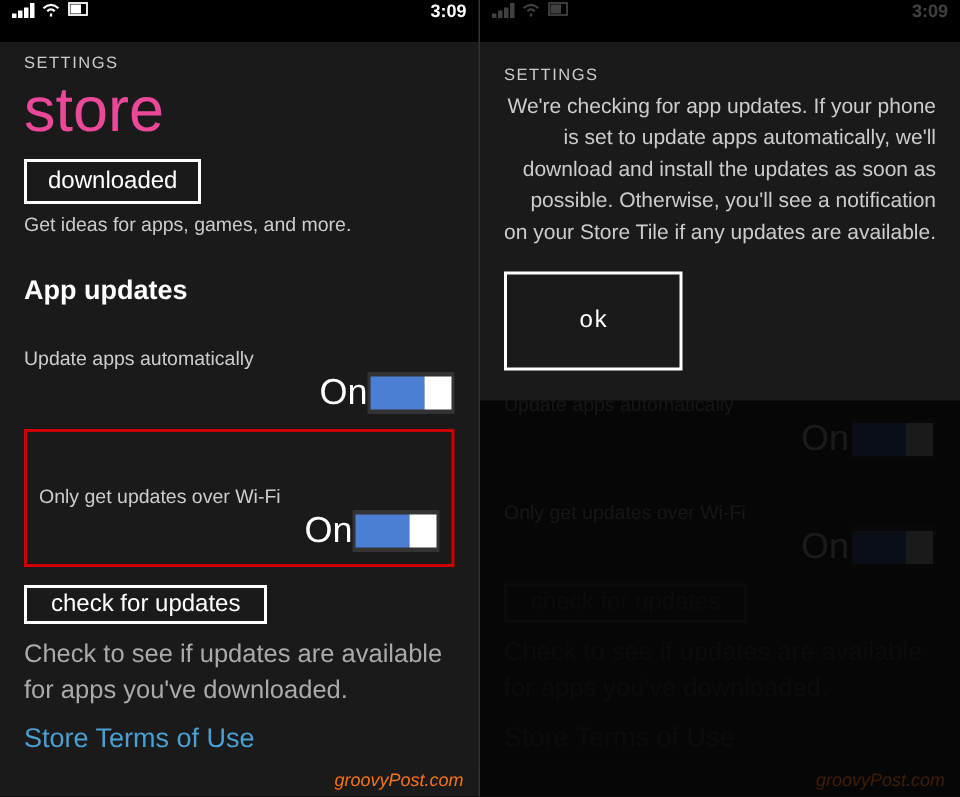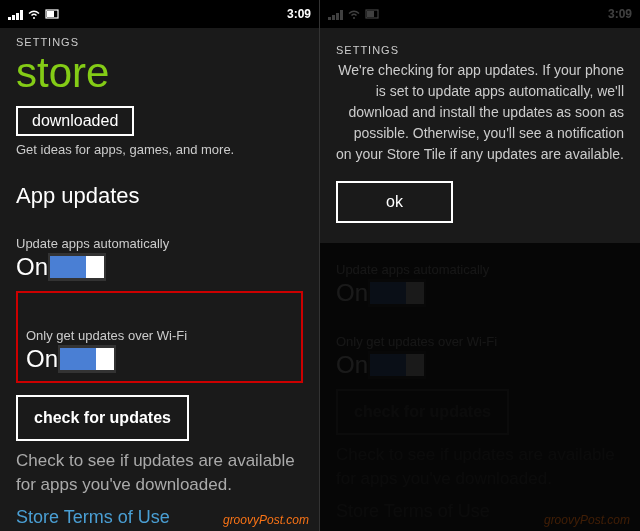--- a/index.html
+++ b/index.html
@@ -22,21 +22,21 @@
       border-right: 1px solid #333;
     }
     .panel.right {
       border-right: none;
       border-left: none;
     }
     .status-bar {
       height: 28px;
       background: #000;
       display: flex;
-      align-items: center;
+      align-items: flex-start;
       justify-content: space-between;
       padding: 0 8px;
       font-size: 11px;
     }
     .status-left {
       display: flex;
       align-items: center;
       gap: 4px;
     }
     .status-time {
@@ -50,57 +50,57 @@
     .settings-label {
       font-size: 11px;
       color: #ccc;
       letter-spacing: 1px;
       text-transform: uppercase;
       margin-bottom: 2px;
     }
     .page-title {
       font-size: 42px;
       font-weight: 300;
-      color: #84cc16;
+      color: #ec4899;
       line-height: 1.1;
       margin-bottom: 10px;
     }
     .suggestions-btn {
       border: 2px solid #fff;
       background: transparent;
       color: #fff;
       padding: 4px 14px;
       font-size: 16px;
       cursor: pointer;
       margin-bottom: 6px;
     }
     .get-ideas-text {
       font-size: 13px;
       color: #ccc;
       margin-bottom: 26px;
     }
     .section-title {
-      font-size: 22px;
-      font-weight: 400;
+      font-size: 18px;
+      font-weight: 700;
       color: #fff;
       margin-bottom: 10px;
     }
     .toggle-row {
       margin-bottom: 10px;
     }
     .toggle-label {
       font-size: 13px;
       color: #ccc;
       margin-bottom: 2px;
       margin-top: 27px;
     }
     .toggle-value-row {
       display: flex;
       align-items: center;
-      justify-content: flex-start;
+      justify-content: flex-end;
     }
     .toggle-value {
       font-size: 24px;
       font-weight: 300;
     }
     .toggle-switch {
       width: 58px;
       height: 28px;
       background: #333;
       position: relative;
@@ -122,26 +122,25 @@
     }
     .wifi-section {
       border: 2px solid #c00;
       padding: 8px;
       margin-bottom: 12px;
     }
     .check-updates-btn {
       border: 2px solid #fff;
       background: transparent;
       color: #fff;
-      padding: 12px 16px;
+      padding: 2px 16px;
       font-size: 16px;
       cursor: pointer;
       margin-bottom: 8px;
       display: block;
-      font-weight: bold;
     }
     .check-updates-btn.disabled {
       border-color: #555;
       color: #555;
       cursor: default;
     }
     .check-desc {
       font-size: 17px;
       color: #aaa;
       margin-bottom: 10px;
@@ -196,25 +195,26 @@
       font-size: 14px;
       color: #ccc;
       line-height: 1.5;
       margin-bottom: 16px;
       text-align: right;
     }
     .ok-btn {
       border: 2px solid #fff;
       background: transparent;
       color: #fff;
-      padding: 10px 48px;
+      padding: 22px 48px;
       font-size: 16px;
       cursor: pointer;
       display: block;
       margin-bottom: 4px;
+      font-family: Liberation Mono, monospace;
     }
     
     .signal-bar {
       display: inline-flex;
       align-items: flex-end;
       gap: 1px;
       height: 12px;
     }
     .signal-bar span {
       background: #fff;

